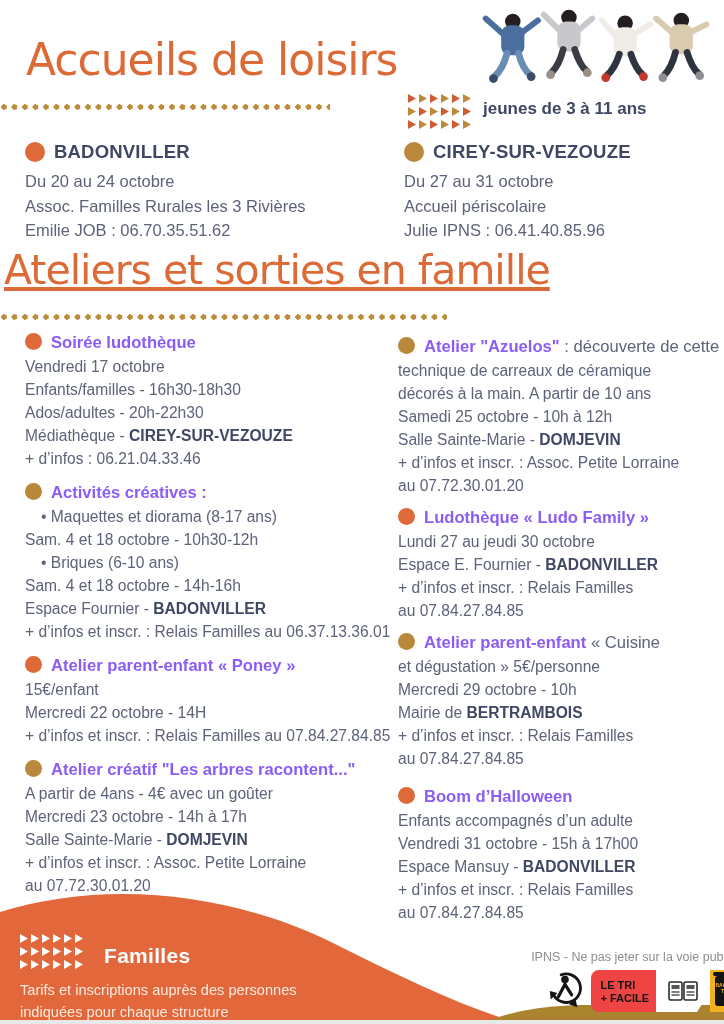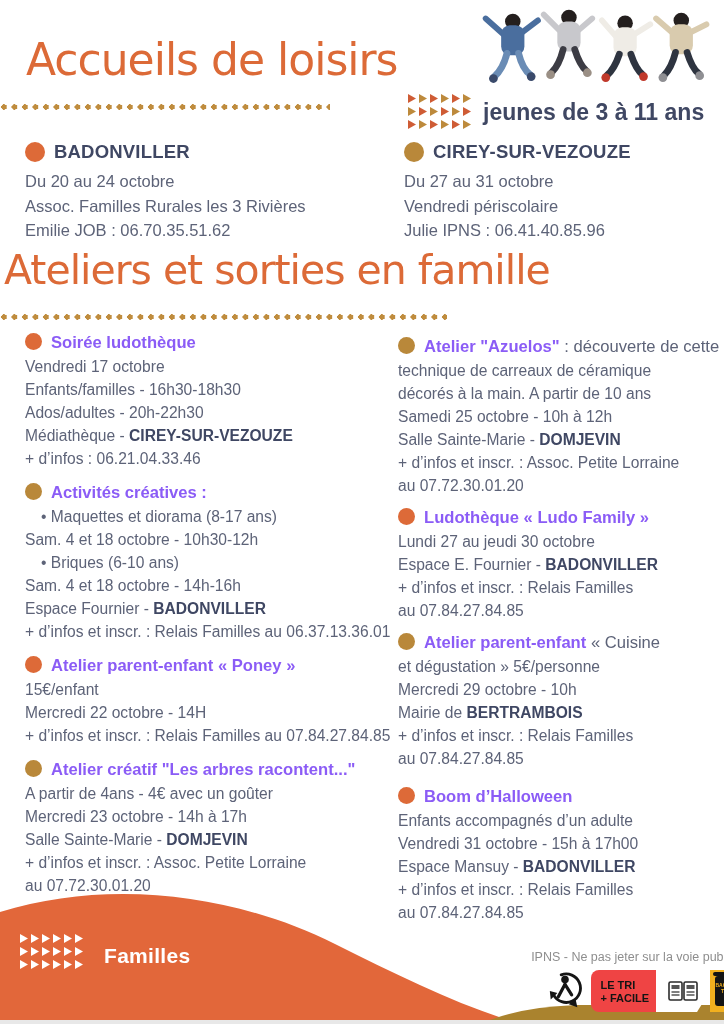--- a/index.html
+++ b/index.html
@@ -11,35 +11,35 @@
   }
   
   .h1{
     position:absolute;left:26px;top:34px;margin:0;
     font-family:"DejaVu Sans", sans-serif;font-weight:500;
     font-size:44px;letter-spacing:-1px;color:#dc6a37;white-space:nowrap;
   }
   .h2{
     position:absolute;left:4px;top:246px;margin:0;
     font-family:"DejaVu Sans", sans-serif;font-weight:500;
-    font-size:41px;letter-spacing:-1px;color:#dc6a37;white-space:nowrap;
+    font-size:41px;letter-spacing:-1px;color:#dc6a37;white-space:nowrap;text-decoration:underline;
   }
   .dots{
     position:absolute;height:8px;
     background-image:radial-gradient(circle 2.8px at 4px 4px,#bf8c3e 97%,transparent 100%);
     background-size:10.5px 8px;background-repeat:repeat-x;
   }
   .dots.d1{left:0;top:103px;width:330px;}
   .dots.d2{left:0;top:313px;width:447px;}
 
   
   .aud-arrows{position:absolute;left:408px;top:94px;}
   .aud-label{
     position:absolute;left:483px;top:99px;
-    font-size:23px;font-weight:bold;color:#3f4763;white-space:nowrap;
+    font-size:17px;font-weight:bold;color:#3f4763;white-space:nowrap;
   }
 
   
   .loc{position:absolute;top:141px;}
   .locL{left:25px;width:365px;}
   .locR{left:404px;width:315px;}
   .loc .lhead{display:flex;align-items:center;margin-bottom:6px;}
   .loc .lhead strong{font-size:18.5px;color:#3f4763;letter-spacing:.2px;}
   .lline{font-size:16.5px;line-height:24.5px;color:#5d6378;}
 
@@ -174,21 +174,21 @@
     <div class="lline">Du 20 au 24 octobre</div>
     <div class="lline">Assoc. Familles Rurales les 3 Rivières</div>
     <div class="lline">Emilie JOB : 06.70.35.51.62</div>
   </div>
   <div class="loc locR">
     <div class="lhead">
       <span class="dot dot-gold dot-big"></span>
       <strong>CIREY-SUR-VEZOUZE</strong>
     </div>
     <div class="lline">Du 27 au 31 octobre</div>
-    <div class="lline">Vendredi périscolaire</div>
+    <div class="lline">Accueil périscolaire</div>
     <div class="lline">Julie IPNS : 06.41.40.85.96</div>
   </div>
 
   <h2 class="h2">Ateliers et sorties en famille</h2>
   <div class="dots d2"></div>
 
   <div class="col colL">
 
     <div class="item">
       <div class="ihead">
@@ -305,20 +305,24 @@
         <polygon points="55,13 63,17.5 55,22"></polygon>
       <polygon points="0,26 8,30.5 0,35"></polygon>
         <polygon points="11,26 19,30.5 11,35"></polygon>
         <polygon points="22,26 30,30.5 22,35"></polygon>
       <polygon points="33,26 41,30.5 33,35"></polygon>
         <polygon points="44,26 52,30.5 44,35"></polygon>
         <polygon points="55,26 63,30.5 55,35"></polygon>
     </g>
   </svg>
   <div class="fam-label">Familles</div>
+  <div class="fam-note">
+    <div>Tarifs et inscriptions auprès des personnes</div>
+    <div>indiquées pour chaque structure</div>
+  </div>
 
   <div class="ipns">IPNS - Ne pas jeter sur la voie publique</div>
 
   <div class="logos">
 
     <svg width="38" height="38" viewBox="0 0 40 40">
       <circle cx="20" cy="8" r="4" fill="#151515"></circle>
       <path d="M20 13 L13 26" stroke="#151515" stroke-width="3.4" stroke-linecap="round" fill="none"></path>
       <path d="M20 13 L27 24" stroke="#151515" stroke-width="3.4" stroke-linecap="round" fill="none"></path>
       <path d="M8 24 A 15 15 0 1 0 16 3" stroke="#151515" stroke-width="3" fill="none" stroke-linecap="round"></path>

